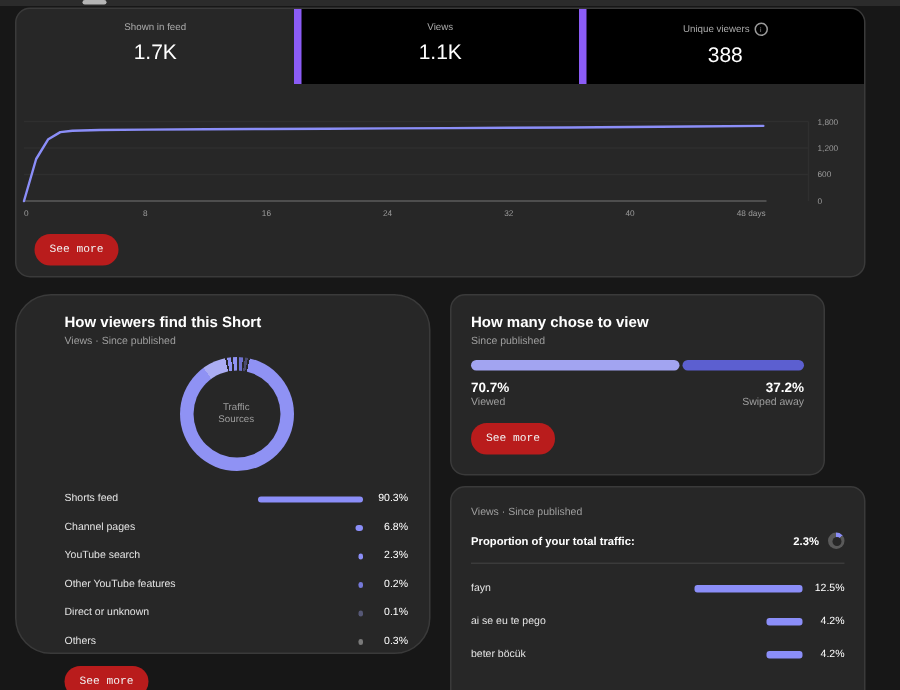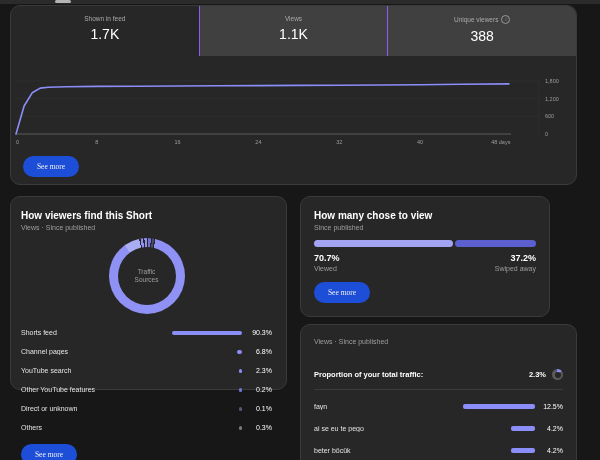--- a/index.html
+++ b/index.html
@@ -10,39 +10,39 @@
   }
   .card{position:absolute;background:#272727;border:1px solid #3a3a3a;border-radius:10px;box-sizing:border-box;}
   
   .top-strip{position:absolute;top:0;left:0;width:600px;height:4px;background:#2b2b2b;}
   .tab-indicator{position:absolute;top:0;left:55px;width:16px;height:3px;background:#b5b5b5;border-radius:2px;}
 
   
   #reach-card{left:10px;top:5px;width:567px;height:180px;overflow:hidden;padding:0;}
   .metric-tabs{display:flex;height:50px;}
   .metric-tab{flex:1;display:flex;flex-direction:column;align-items:center;padding-top:9px;gap:4px;
-    background:#404040;border-left:1px solid #8b5cf6;cursor:pointer;}
+    background:#000000;border-left:5px solid #8b5cf6;cursor:pointer;}
   .metric-tab.selected{background:transparent;}
   .metric-tab:first-child{border-left:none;}
   .metric-tab-label{font-size:6.5px;color:#aaa;display:flex;align-items:center;gap:3px;}
   .metric-tab-value{font-size:14px;color:#fff;}
   .info-icon{width:7px;height:7px;border:1px solid #9a9a9a;border-radius:50%;display:inline-flex;
     align-items:center;justify-content:center;font-size:4.5px;color:#9a9a9a;font-style:normal;}
   #reach-chart-svg{position:absolute;left:0;top:50px;}
-  .pill{background:#1d4ed8;color:#f1f1f1;font-size:7.5px;border:none;border-radius:11px;
+  .pill{background:#b91c1c;color:#f1f1f1;font-size:7.5px;border:none;border-radius:11px;
     width:56px;height:21px;display:flex;align-items:center;justify-content:center;cursor:pointer;
-    font-family:Liberation Serif, serif;}
+    font-family:Liberation Mono, monospace;}
   #reach-see-more{position:absolute;left:12px;top:150px;}
 
   
   .card-title{font-size:10px;font-weight:bold;color:#fff;margin:0 0 3px 0;}
   .card-subtitle{font-size:7px;color:#9e9e9e;}
 
   
-  #traffic-card{left:10px;top:196px;width:277px;height:194px;padding:13px 14px 0 10px;}
+  #traffic-card{left:10px;top:196px;width:277px;height:240px;padding:13px 14px 0 32px;border-radius:24px;}
   .donut-wrap{width:76px;height:76px;margin:7px auto 0 auto;position:relative;}
   .donut{width:76px;height:76px;border-radius:50%;
     background:conic-gradient(from -36deg,
       var(--donut-channel) 0deg 24deg,
       #272727 24deg 26deg,
       var(--donut-main) 26deg 30deg,
       #272727 30deg 32deg,
       var(--donut-main) 32deg 36deg,
       #272727 36deg 38deg,
       #6f72cf 38deg 42deg,
@@ -64,21 +64,21 @@
   
   #choice-card{left:300px;top:196px;width:250px;height:121px;padding:13px 13px 0 13px;}
   .stacked-bar{margin-top:9px;height:7px;display:flex;gap:2px;}
   .stacked-bar .seg{height:7px;border-radius:3.5px;}
   .pct-row{margin-top:6px;display:flex;justify-content:space-between;font-size:9px;font-weight:bold;color:#fff;}
   .pct-label-row{margin-top:2px;display:flex;justify-content:space-between;font-size:7px;color:#9e9e9e;}
   #choice-see-more{margin-top:10px;}
 
   
   #search-card{left:300px;top:324px;width:277px;height:152px;padding:13px 13px 0 13px;}
-  .proportion-row{margin-top:24px;display:flex;align-items:center;}
+  .proportion-row{margin-top:10px;display:flex;align-items:center;}
   .proportion-label{flex:1;font-size:7.5px;font-weight:bold;color:#fff;}
   .proportion-value{font-size:7.5px;font-weight:bold;color:#fff;}
   .gauge{width:11px;height:11px;border-radius:50%;margin-left:6px;position:relative;
     background:conic-gradient(var(--accent) 0deg 50deg,#5a5a5a 50deg 360deg);}
   .gauge::after{content:"";position:absolute;inset:2.5px;background:#272727;border-radius:50%;}
   .divider{margin-top:9px;border-top:1px solid #3b3b3b;}
   .term-rows{margin-top:5px;}
   .term-rows .mini-row{height:22px;}
   .term-rows .mini-row-bar{width:76px;}
   .term-rows .mini-row-bar i{height:4.5px;}

